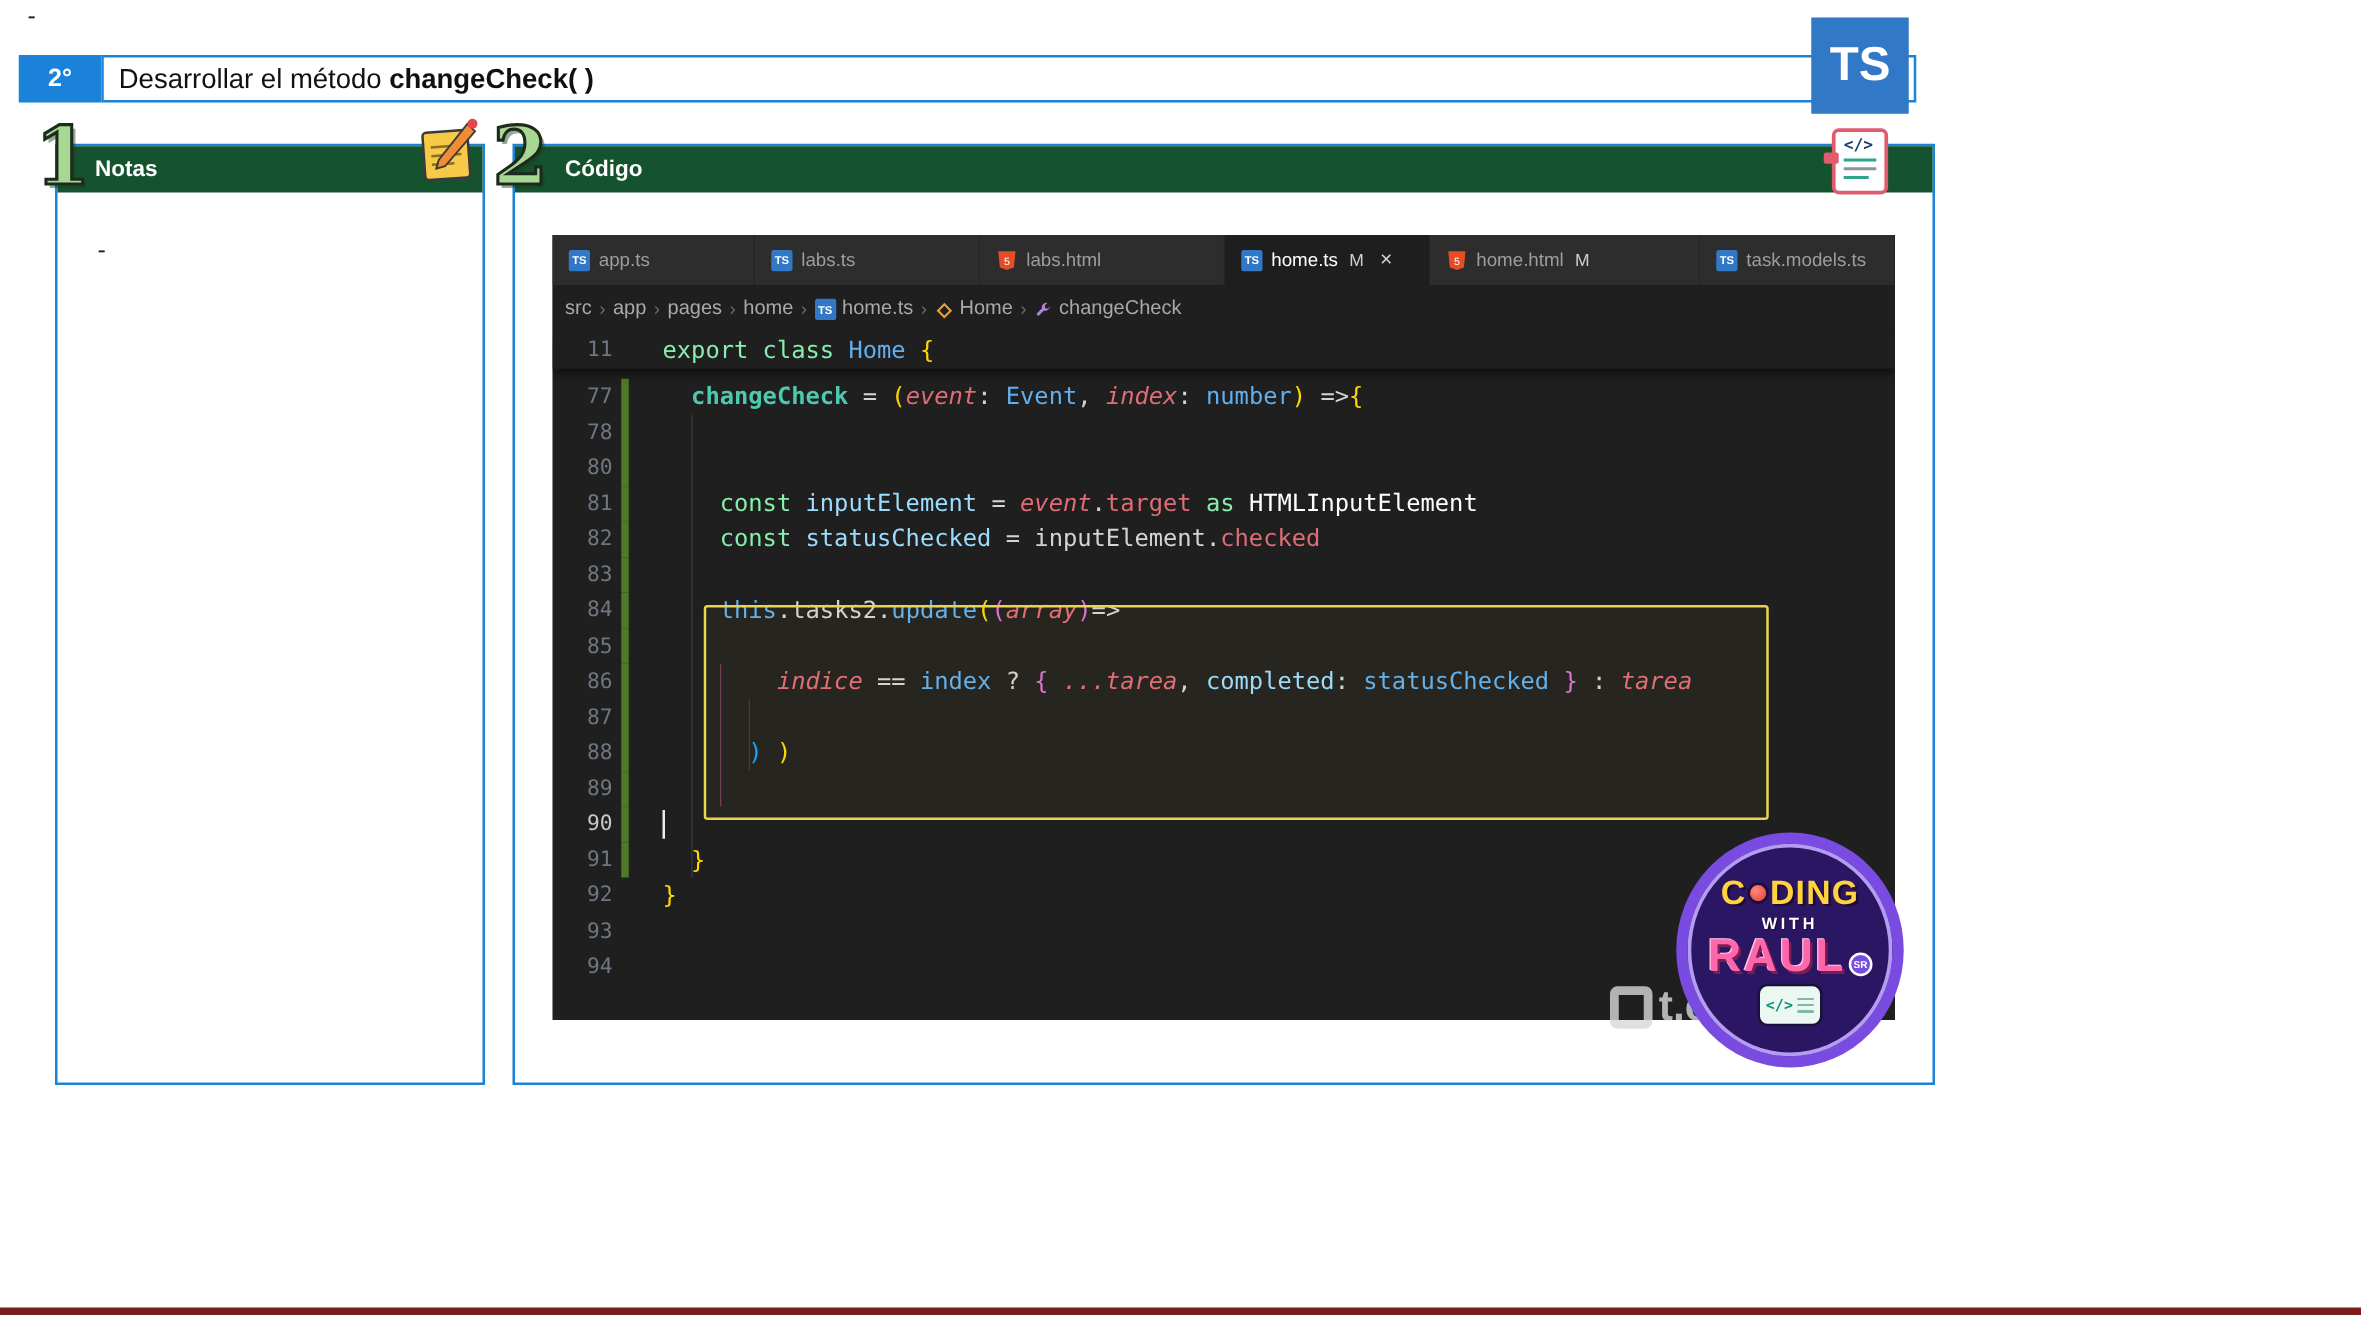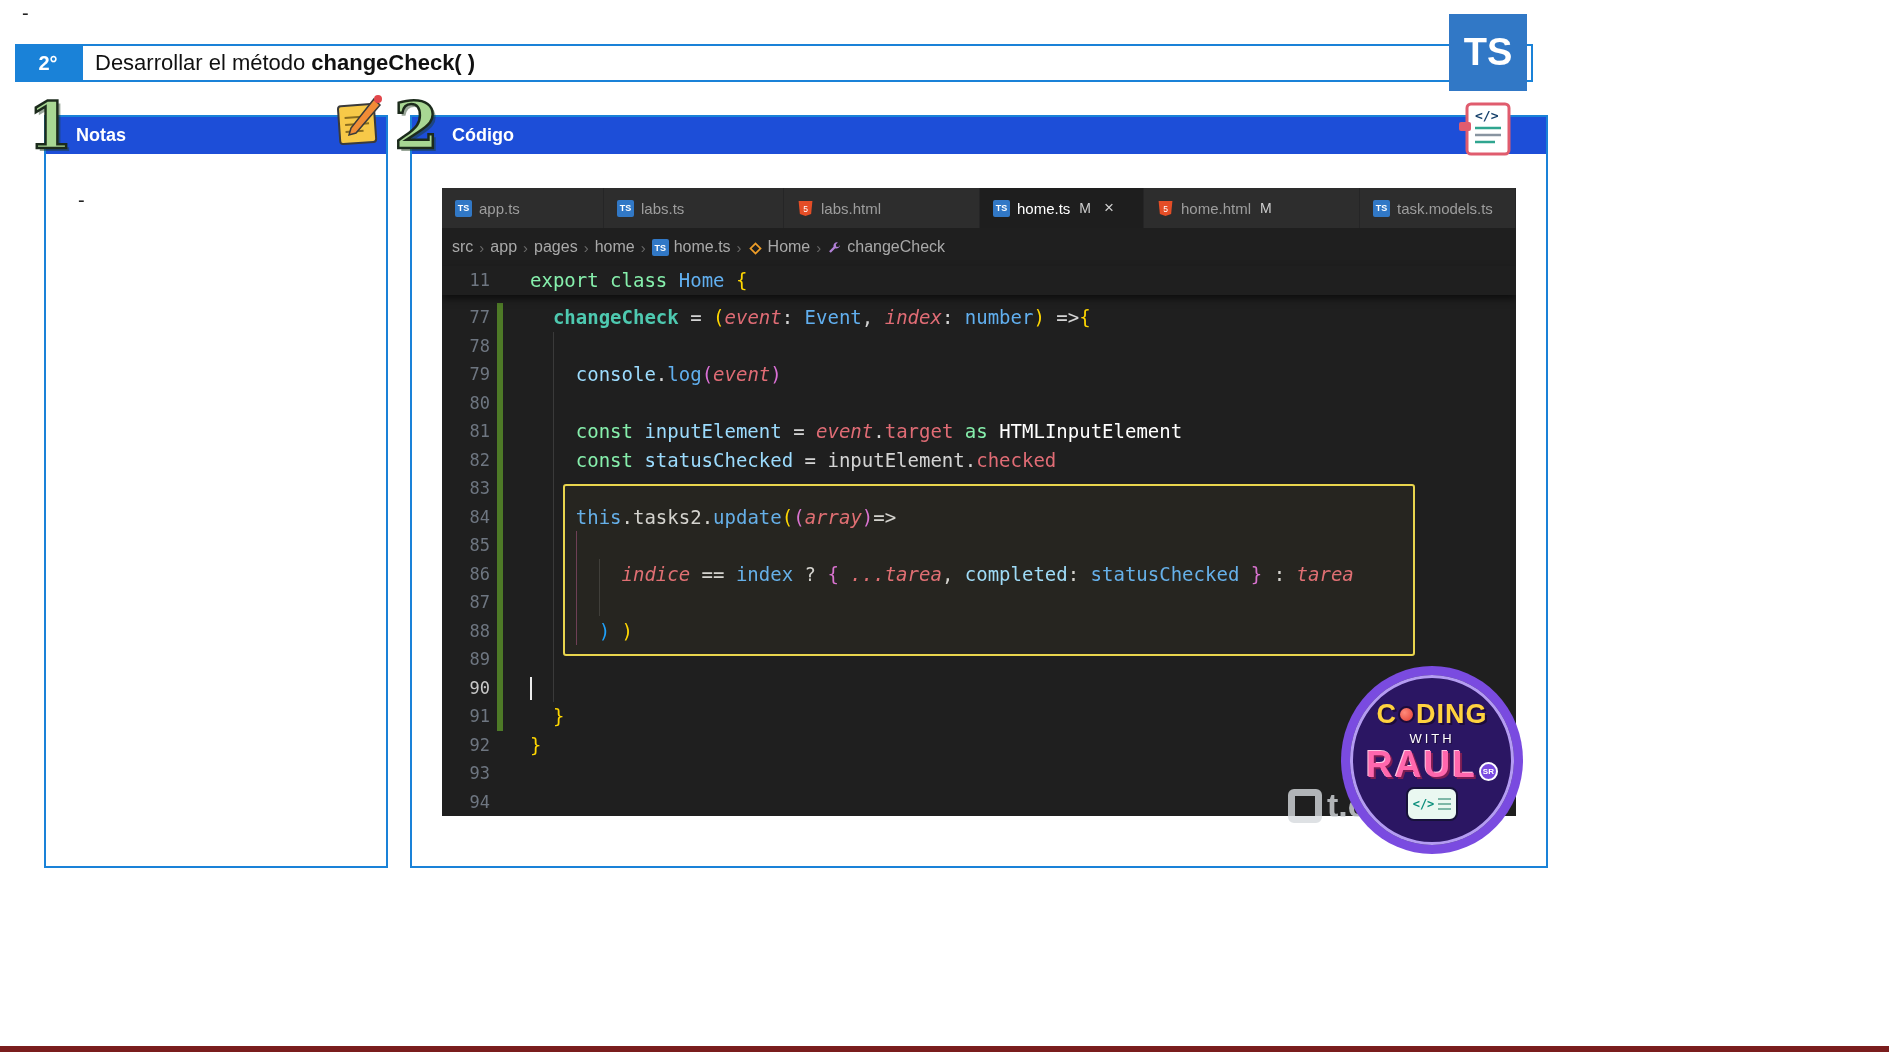--- a/index.html
+++ b/index.html
@@ -11,21 +11,21 @@
   .header-badge{position:absolute;left:15px;top:44px;width:66px;height:38px;background:#1a82d8;
       color:#fff;display:flex;align-items:center;justify-content:center;font-weight:bold;font-size:20px}
   .header-box{position:absolute;left:81px;top:44px;width:1452px;height:38px;border:2px solid #1a82d8;
       box-sizing:border-box;background:#fff;display:flex;align-items:center;padding-left:12px;font-size:22px}
   .header-box b{margin-left:6px}
   .ts-logo{position:absolute;left:1449px;top:14px;width:78px;height:77px;background:#3178c6;color:#fff;
       display:flex;align-items:center;justify-content:center;font-size:38px;font-weight:bold;z-index:5}
 
   
   .panel{position:absolute;border:2px solid #1a82d8;box-sizing:border-box;background:#fff}
-  .panel-header{height:37px;background:#1d4ed8;display:flex;align-items:center;color:#fff;
+  .panel-header{height:37px;background:#14532d;display:flex;align-items:center;color:#fff;
       font-weight:bold;font-size:18px}
   .notes-panel{left:44px;top:115px;width:344px;height:753px}
   .notes-panel .panel-header{padding-left:30px}
   .code-panel{left:410px;top:115px;width:1138px;height:753px}
   .code-panel .panel-header{padding-left:40px}
   .notes-dash{position:absolute;left:32px;top:72px;font-size:20px;color:#222}
 
   .numeral{position:absolute;font-family:"DejaVu Serif",serif;font-weight:bold;font-size:64px;line-height:1;
       color:#a8d793;-webkit-text-stroke:2.5px #1c2b1c;text-shadow:3px 3px 0 rgba(30,60,30,.45);z-index:20}
   .numeral-1{left:28px;top:94px}
@@ -75,21 +75,21 @@
   
   .raul-logo{position:absolute;left:1341px;top:666px;width:182px;height:188px;border-radius:50%;
       background:#7a4be0;display:flex;align-items:center;justify-content:center;z-index:10}
   .raul-inner{width:164px;height:170px;border-radius:50%;background:#2b1663;
       box-shadow:inset 0 0 0 3px #b49cf2;display:flex;flex-direction:column;align-items:center;
       justify-content:center}
   .raul-row1{display:flex;align-items:center;color:#ffd23f;font-size:27px;font-weight:bold;
       letter-spacing:1px;text-shadow:2px 2px 0 #1d0b3a}
   .raul-o{width:17px;height:17px;border-radius:50%;background:radial-gradient(circle at 35% 35%,#ff8a7a,#e33d33);
       margin:0 1px;border:2px solid #1d0b3a;box-sizing:border-box}
-  .raul-with{color:#fff;font-size:13px;font-weight:normal;letter-spacing:3px;margin:1px 0;
+  .raul-with{color:#fff;font-size:13px;font-weight:bold;letter-spacing:3px;margin:1px 0;
       text-shadow:1px 1px 0 #1d0b3a}
   .raul-name-row{display:flex;align-items:center}
   .raul-name{color:#ff67ad;font-size:37px;font-weight:bold;letter-spacing:2px;line-height:.95;
       text-shadow:2px 2px 0 #7c1d53,-1px -1px 0 #ffc7e3}
   .raul-sr{width:19px;height:19px;border-radius:50%;background:#7a4be0;border:2px solid #fff;color:#fff;
       font-size:8px;font-weight:bold;display:flex;align-items:center;justify-content:center;margin-left:2px;
       margin-top:14px;box-sizing:border-box}
   .raul-window{margin-top:5px;width:52px;height:34px;background:#eaf8f1;border-radius:8px;
       border:2px solid #17123a;display:flex;align-items:center;justify-content:center;gap:4px;box-sizing:border-box}
   .raul-code{color:#0d8f7c;font-weight:bold;font-size:12px;font-family:"DejaVu Sans Mono",monospace}
@@ -242,25 +242,20 @@
         <span class="num">77</span>
         <span class="gitbar on"></span>
         <span class="codetext"><span class="tk-w">  </span><span class="tk-decl">changeCheck</span><span class="tk-w"> = </span><span class="tk-gold">(</span><span class="tk-pm">event</span><span class="tk-w">: </span><span class="tk-bl">Event</span><span class="tk-w">, </span><span class="tk-pm">index</span><span class="tk-w">: </span><span class="tk-bl">number</span><span class="tk-gold">)</span><span class="tk-w"> =&gt;</span><span class="tk-gold">{</span></span>
       </div>
       <div class="line">
         <span class="num">78</span>
         <span class="gitbar on"></span>
         <span class="codetext"></span>
       </div>
       <div class="line">
-        <span class="num">79</span>
-        <span class="gitbar on"></span>
-        <span class="codetext"><span class="tk-w">    </span><span class="tk-lb">console</span><span class="tk-w">.</span><span class="tk-bl">log</span><span class="tk-orc">(</span><span class="tk-pm">event</span><span class="tk-orc">)</span></span>
-      </div>
-      <div class="line">
         <span class="num">80</span>
         <span class="gitbar on"></span>
         <span class="codetext"></span>
       </div>
       <div class="line">
         <span class="num">81</span>
         <span class="gitbar on"></span>
         <span class="codetext"><span class="tk-w">    </span><span class="tk-pk">const</span><span class="tk-w"> </span><span class="tk-lb">inputElement</span><span class="tk-w"> = </span><span class="tk-pm">event</span><span class="tk-w">.</span><span class="tk-rd">target</span><span class="tk-w"> </span><span class="tk-pk">as</span><span class="tk-w"> </span><span class="tk-gr">HTMLInputElement</span></span>
       </div>
       <div class="line">

